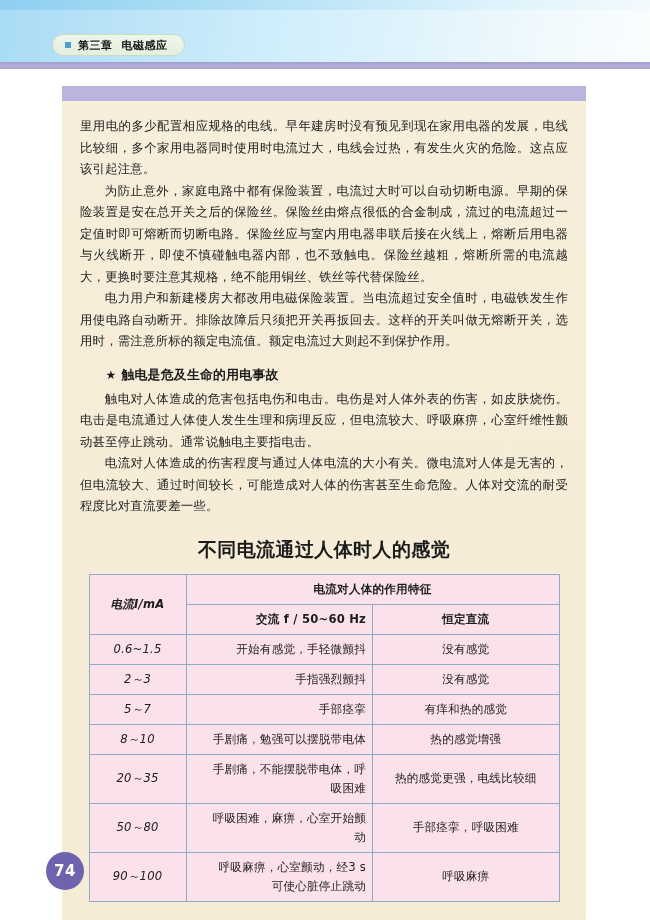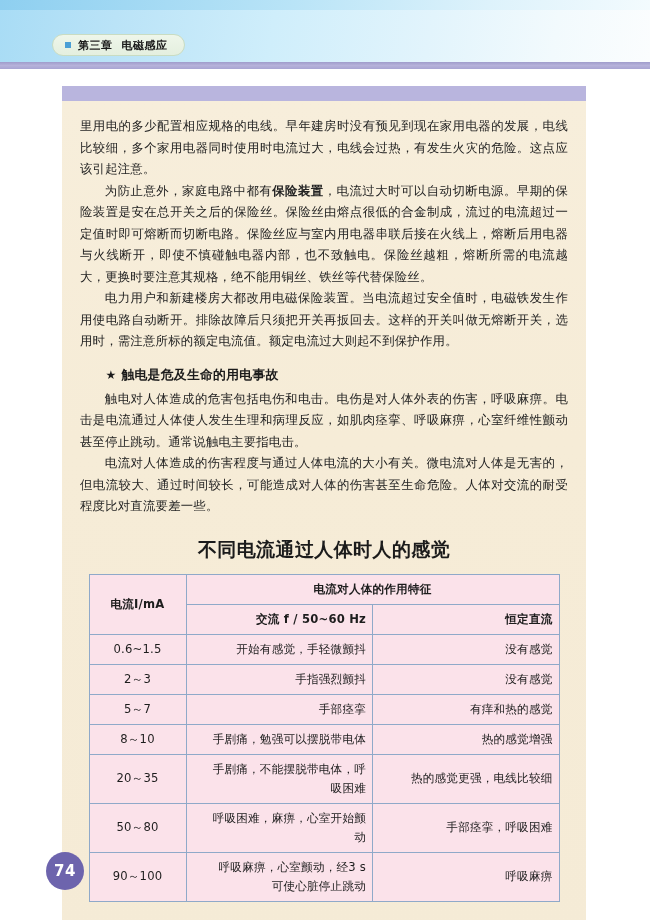--- a/index.html
+++ b/index.html
@@ -97,21 +97,21 @@
     font-family: "DejaVu Sans", "Liberation Sans", sans-serif;
     font-size: 12.4px;
     line-height: 21.5px;
     color: #232323;
     text-align: justify;
     text-justify: inter-character;
     margin: 0;
     letter-spacing: 0.2px;
   }
   .para.indent { text-indent: 2em; }
-  .para b { font-weight: bold; }
+  .para b { font-weight: normal; }
 
   .star-head {
     font-family: "DejaVu Sans", "Liberation Sans", sans-serif;
     font-size: 12.8px;
     font-weight: bold;
     color: #1b1b1b;
     margin: 15px 0 4px 0;
     text-indent: 2em;
     letter-spacing: 0.3px;
   }
@@ -137,23 +137,23 @@
   table.data td {
     border: 1px solid #8fa9c9;
     background: #fbe2ea;
     font-family: "DejaVu Sans", "Liberation Sans", sans-serif;
     font-size: 11.6px;
     color: #1d1d1d;
     padding: 5px 6px;
     line-height: 19px;
     letter-spacing: 0.2px;
   }
-  table.data td.c-current { width: 84px; text-align: center; }
+  table.data td.c-current { width: 84px; text-align: center; font-style: italic; }
   table.data td.c-ac { width: 240px; text-align: right; padding-left: 24px; }
-  table.data td.c-dc { width: 147px; text-align: right; }
+  table.data td.c-dc { width: 147px; text-align: center; }
   td.hdr {
     text-align: center !important;
     font-weight: bold;
     padding-left: 6px !important;
     margin-top: 44px;
   }
   td.hdr-sub {
     text-align: right;
     font-weight: bold;
     padding-left: 6px !important;
@@ -205,21 +205,21 @@
   <div class="panel-body">
 
     <p class="para">里用电的多少配置相应规格的电线。早年建房时没有预见到现在家用电器的发展，电线比较细，多个家用电器同时使用时电流过大，电线会过热，有发生火灾的危险。这点应该引起注意。</p>
 
     <p class="para indent"><span>为防止意外，家庭电路中都有</span><b>保险装置</b><span>，电流过大时可以自动切断电源。早期的保险装置是安在总开关之后的保险丝。保险丝由熔点很低的合金制成，流过的电流超过一定值时即可熔断而切断电路。保险丝应与室内用电器串联后接在火线上，熔断后用电器与火线断开，即使不慎碰触电器内部，也不致触电。保险丝越粗，熔断所需的电流越大，更换时要注意其规格，绝不能用铜丝、铁丝等代替保险丝。</span></p>
 
     <p class="para indent">电力用户和新建楼房大都改用电磁保险装置。当电流超过安全值时，电磁铁发生作用使电路自动断开。排除故障后只须把开关再扳回去。这样的开关叫做无熔断开关，选用时，需注意所标的额定电流值。额定电流过大则起不到保护作用。</p>
 
     <div class="star-head"><span class="star">★</span>&nbsp;<span>触电是危及生命的用电事故</span></div>
 
-    <p class="para indent">触电对人体造成的危害包括电伤和电击。电伤是对人体外表的伤害，呼吸麻痹。电击是电流通过人体使人发生生理和病理反应，如肌肉痉挛、呼吸麻痹，心室纤维性颤动甚至停止跳动。通常说触电主要指电击。</p>
+    <p class="para indent">触电对人体造成的危害包括电伤和电击。电伤是对人体外表的伤害，如皮肤烧伤。电击是电流通过人体使人发生生理和病理反应，但电流较大、呼吸麻痹，心室纤维性颤动甚至停止跳动。通常说触电主要指电击。</p>
 
     <p class="para indent">电流对人体造成的伤害程度与通过人体电流的大小有关。微电流对人体是无害的，但电流较大、通过时间较长，可能造成对人体的伤害甚至生命危险。人体对交流的耐受程度比对直流要差一些。</p>
 
     <div class="table-title">不同电流通过人体时人的感觉</div>
 
     <table class="data">
       <tbody>
         <tr>
           <td class="c-current hdr" rowspan="2">电流I/mA</td>
           <td class="hdr" colspan="2">电流对人体的作用特征</td>

